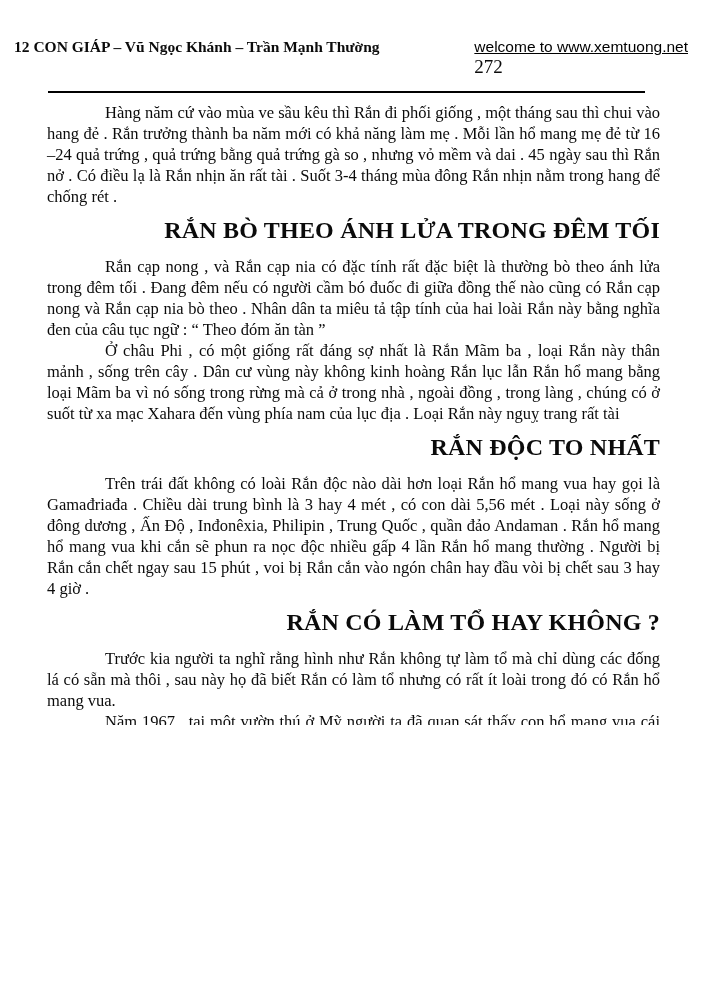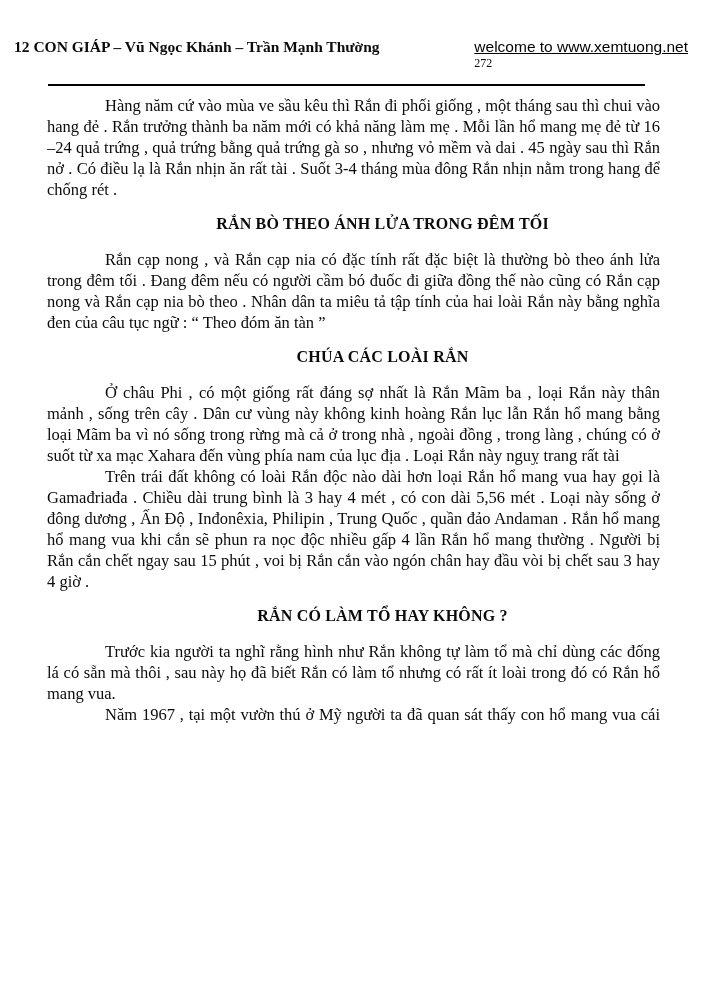--- a/index.html
+++ b/index.html
@@ -27,41 +27,41 @@
   }
   .header-right { display: flex; align-items: baseline; flex-direction: column; }
   .header-link {
     font-family: "Liberation Sans", sans-serif;
     font-size: 15.5px;
     text-decoration: underline;
     color: #000000;
     cursor: pointer;
   }
   .page-number {
-    font-size: 12px;
+    font-size: 19px;
     margin-left: -7px; 
     text-align: right;
   }
   .divider {
     height: 2px;
     background: #000000;
     margin: 13px 57px 0 48px;
   }
   .content {
     margin: 9px 42px 0 47px;
     font-size: 16.5px;
     line-height: 21px;
     text-align: justify;
   }
   .para { margin: 0; text-indent: 58px; }
   .para.no-indent { text-indent: 0; }
   .heading {
-    font-size: 16px;
+    font-size: 24px;
     font-weight: bold;
-    text-align: center;
+    text-align: right;
     text-indent: 0;
     margin: 13px 0 15px 58px;
     letter-spacing: 0.2px;
   }
 </style>
 </head>
 <body>
 
 <div class="page">
 
@@ -75,24 +75,24 @@
 
   <div class="divider"></div>
 
   <div class="content">
 
     <p class="para">Hàng năm cứ vào mùa ve sầu kêu thì Rắn đi phối giống , một tháng sau thì chui vào hang đẻ . Rắn trưởng thành ba năm mới có khả năng làm mẹ . Mỗi lần hổ mang mẹ đẻ từ 16 –24 quả trứng , quả trứng bằng quả trứng gà so , nhưng vỏ mềm và dai . 45 ngày sau thì Rắn nở . Có điều lạ là Rắn nhịn ăn rất tài . Suốt 3-4 tháng mùa đông Rắn nhịn nằm trong hang để chống rét .</p>
 
     <h2 class="heading">RẮN BÒ THEO ÁNH LỬA TRONG ĐÊM TỐI</h2>
     <p class="para">Rắn cạp nong , và Rắn cạp nia có đặc tính rất đặc biệt là thường bò theo ánh lửa trong đêm tối . Đang đêm nếu có người cầm bó đuốc đi giữa đồng thế nào cũng có Rắn cạp nong và Rắn cạp nia bò theo . Nhân dân ta miêu tả tập tính của hai loài Rắn này bằng nghĩa đen của câu tục ngữ : “ Theo đóm ăn tàn ”</p>
 
-    <h2 class="heading">CHÚA CÁC LOÀI RẮN</h2>
 
     <p class="para">Ở châu Phi , có một giống rất đáng sợ nhất là Rắn Mãm ba , loại Rắn này thân mảnh , sống trên cây . Dân cư vùng này không kinh hoàng Rắn lục lẫn Rắn hổ mang bằng loại Mãm ba vì nó sống trong rừng mà cả ở trong nhà , ngoài đồng , trong làng , chúng có ở suốt từ xa mạc Xahara đến vùng phía nam của lục địa . Loại Rắn này nguỵ trang rất tài</p>
 
+    <h2 class="heading">RẮN ĐỘC TO NHẤT</h2>
     <p class="para">Trên trái đất không có loài Rắn độc nào dài hơn loại Rắn hổ mang vua hay gọi là Gamađriađa . Chiều dài trung bình là 3 hay 4 mét , có con dài 5,56 mét . Loại này sống ở đông dương , Ấn Độ , Inđonêxia, Philipin , Trung Quốc , quần đảo Andaman . Rắn hổ mang hổ mang vua khi cắn sẽ phun ra nọc độc nhiều gấp 4 lần Rắn hổ mang thường . Người bị Rắn cắn chết ngay sau 15 phút , voi bị Rắn cắn vào ngón chân hay đầu vòi bị chết sau 3 hay 4 giờ .</p>
 
     <h2 class="heading">RẮN CÓ LÀM TỔ HAY KHÔNG ?</h2>
     <p class="para">Trước kia người ta nghĩ rằng hình như Rắn không tự làm tổ mà chỉ dùng các đống lá có sẵn mà thôi , sau này họ đã biết Rắn có làm tổ nhưng có rất ít loài trong đó có Rắn hổ mang vua.</p>
     <p class="para">Năm 1967 , tại một vườn thú ở Mỹ người ta đã quan sát thấy con hổ mang vua cái dùng thân hất lá và cành rồi gom lại một chổ , nó làm xong tổ trong hai ngày . Tổ có đường kính rộng hơn 1 mét , tổ có hai tầng , tầng một trứng nằm trên một lớp lót đầy , trên đó có lớp ngăn che bằng lá và cành , đó là tầng hai và con cái nằm đây để canh chừng trứng .</p>
 
   </div>
 </div>
 
 </body></html>

